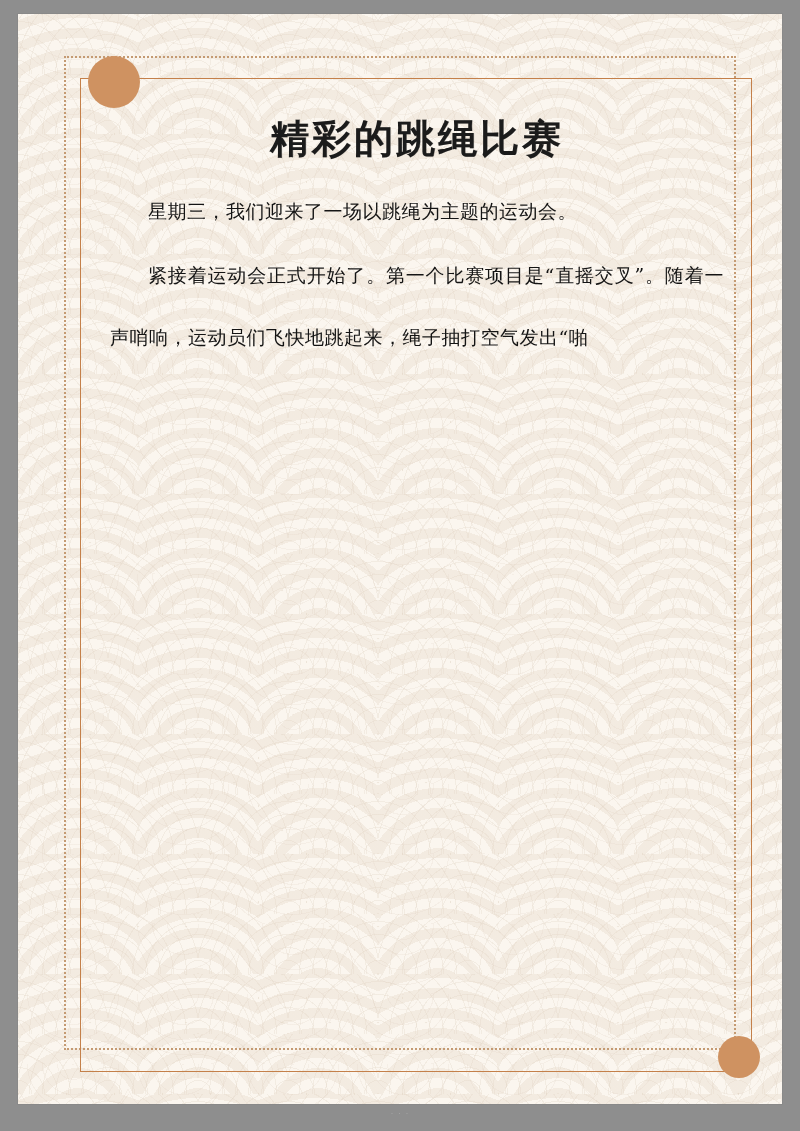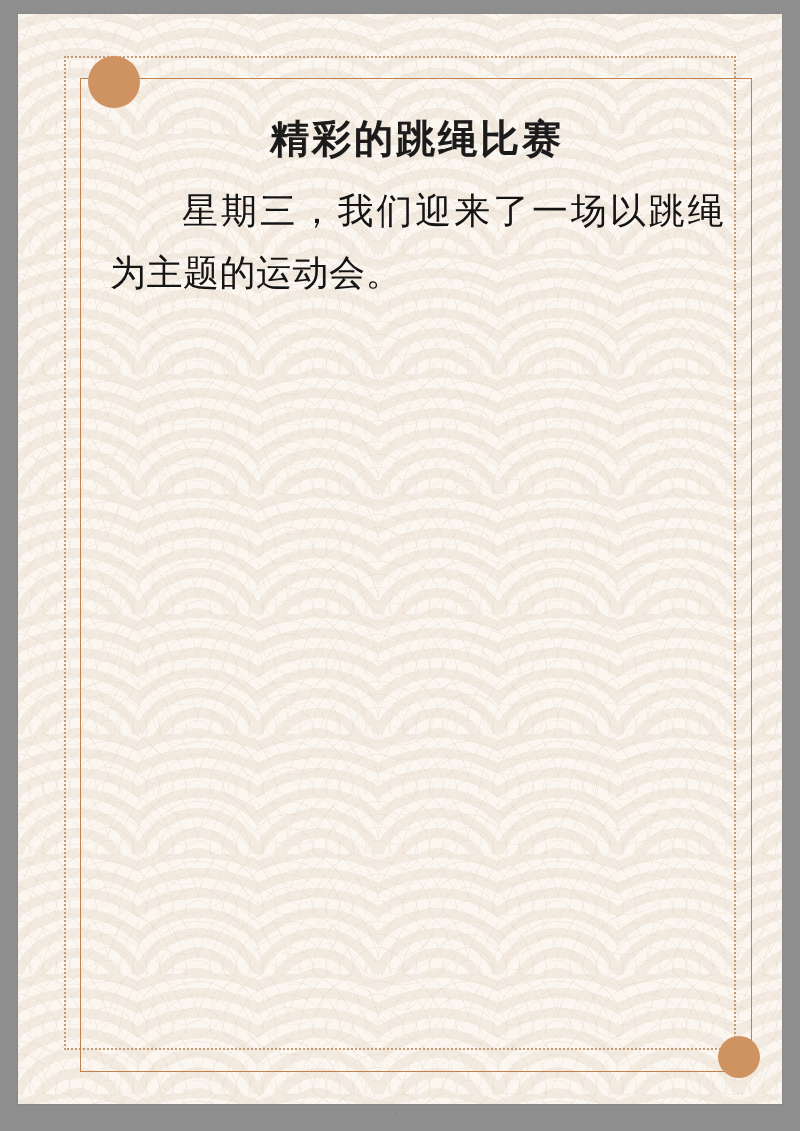--- a/index.html
+++ b/index.html
@@ -100,21 +100,21 @@
     font-size: 39px;
     font-weight: 700;
     letter-spacing: 3px;
     color: #1b1b1b;
     text-shadow: 0.5px 0 0 rgba(0,0,0,0.35);
   }
 
   .para {
     margin: 0 0 2px 0;
     font-family: "DejaVu Serif", "Liberation Serif", serif;
-    font-size: 36px;
+    font-size: 19px;
     line-height: 62px;
     color: #141414;
     text-indent: 2em;
     text-align: justify;
     text-justify: inter-character;
     letter-spacing: 0.5px;
   }
   .para.first { margin-top: 14px; }
 
   
@@ -143,17 +143,18 @@
 
     <div class="dot-circle dot-tl"></div>
     <div class="dot-circle dot-br"></div>
 
     <div class="content">
       <h1 class="doc-title">精彩的跳绳比赛</h1>
 
       <p class="para first">星期三，我们迎来了一场以跳绳为主题的运动会。</p>
 
 
+      <p class="para">紧接着运动会正式开始了。第一个比赛项目是“直摇交叉”。随着一声哨响，运动员们飞快地跳起来，绳子抽打空气发出“啪</p>
     </div>
   </div>
 
   <div class="page-footnote">· · ·</div>
 </div>
 
 </body></html>

